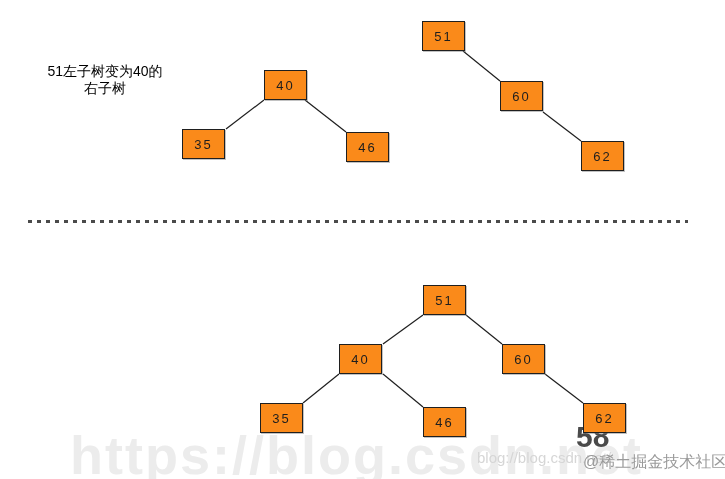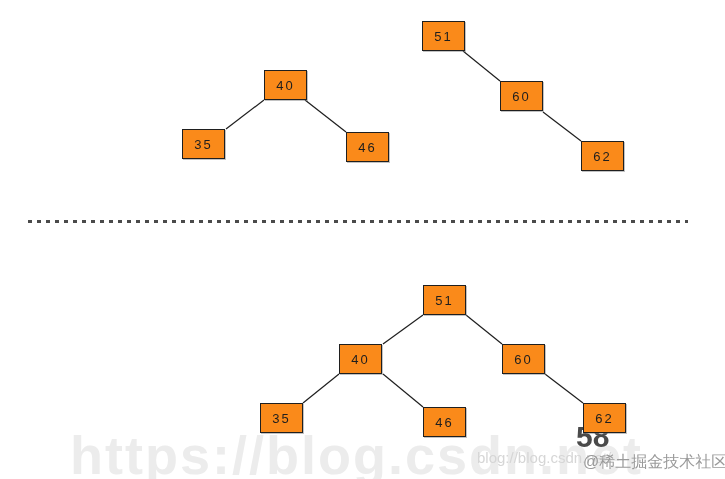--- a/index.html
+++ b/index.html
@@ -74,20 +74,24 @@
       <line x1="305" y1="100" x2="346" y2="132"></line>
       <line x1="463" y1="51" x2="500" y2="81"></line>
       <line x1="543" y1="112" x2="581" y2="141"></line>
       <line x1="423" y1="315" x2="383" y2="344"></line>
       <line x1="466" y1="315" x2="502" y2="344"></line>
       <line x1="339" y1="374" x2="303" y2="403"></line>
       <line x1="383" y1="374" x2="423" y2="407"></line>
       <line x1="545" y1="374" x2="583" y2="403"></line>
     </svg>
 
+  <div id="caption-top" class="caption">
+    <div>51左子树变为40的</div>
+    <div>右子树</div>
+  </div>
 
   <div id="divider" style="left: 28px; top: 220px; width: 660px;"></div>
 
   <div id="wm-url">blog://blog.csdn.net/</div>
   <div id="wm-community">@稀土掘金技术社区</div>
 
 <div class="node" style="left: 264px; top: 70px; width: 43px; height: 30px;">40</div>
     <div class="node" style="left: 182px; top: 129px; width: 43px; height: 30px;">35</div>
     <div class="node" style="left: 346px; top: 132px; width: 43px; height: 30px;">46</div>
     <div class="node" style="left: 422px; top: 21px; width: 43px; height: 30px;">51</div>

